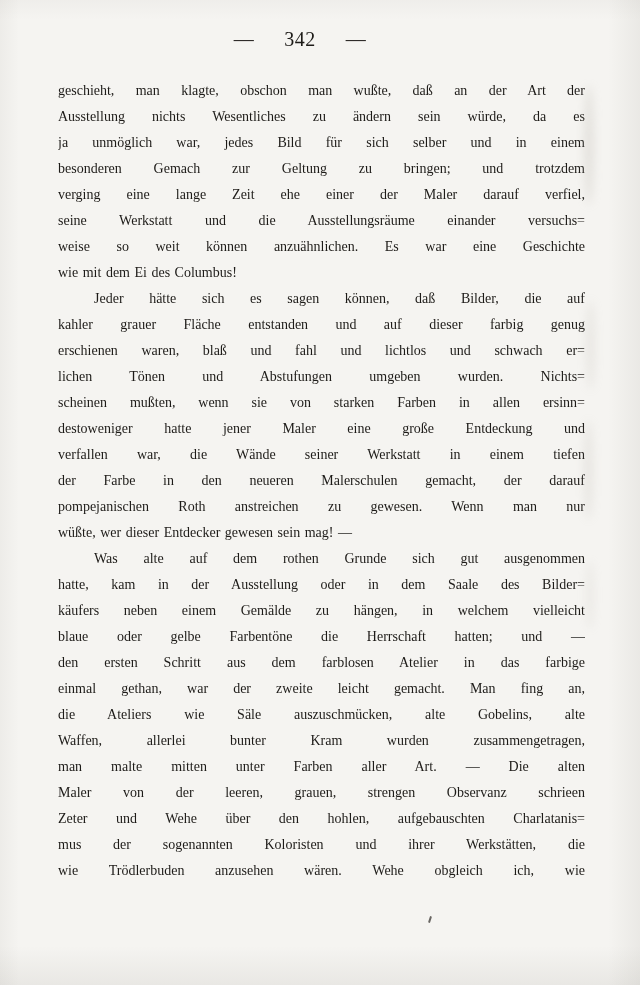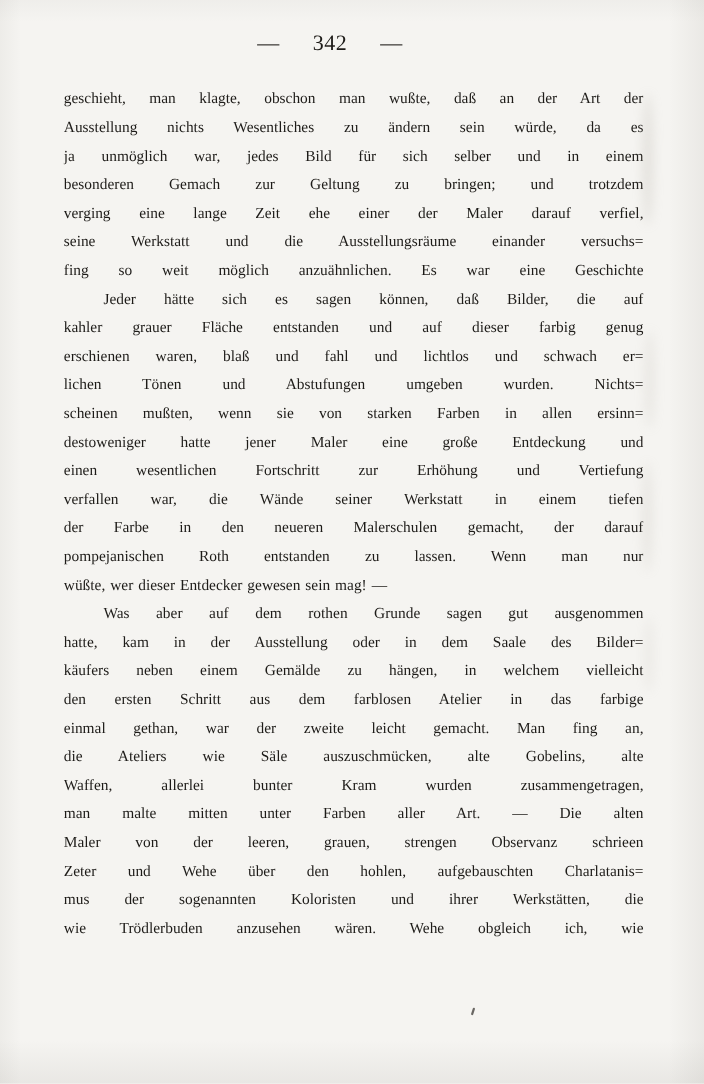--- a/index.html
+++ b/index.html
@@ -67,35 +67,36 @@
     <span class="dash">—</span><span class="page-num">342</span><span class="dash">—</span>
   </div>
 
   <div class="text-block">
       <div class="line">geschieht, man klagte, obschon man wußte, daß an der Art der</div>
       <div class="line">Ausstellung nichts Wesentliches zu ändern sein würde, da es</div>
       <div class="line">ja unmöglich war, jedes Bild für sich selber und in einem</div>
       <div class="line">besonderen Gemach zur Geltung zu bringen; und trotzdem</div>
       <div class="line">verging eine lange Zeit ehe einer der Maler darauf verfiel,</div>
       <div class="line">seine Werkstatt und die Ausstellungsräume einander versuchs=</div>
-      <div class="line">fing so weit möglich anzuähnlichen.  Es war eine Geschichte</div>
+      <div class="line">weise so weit können anzuähnlichen.  Es war eine Geschichte</div>
+      <div class="line short">wie mit dem Ei des Columbus!</div>
       <div class="line indent">Jeder hätte sich es sagen können, daß Bilder, die auf</div>
       <div class="line">kahler grauer Fläche entstanden und auf dieser farbig genug</div>
       <div class="line">erschienen waren, blaß und fahl und lichtlos und schwach er=</div>
       <div class="line">lichen Tönen und Abstufungen umgeben wurden.  Nichts=</div>
       <div class="line">scheinen mußten, wenn sie von starken Farben in allen ersinn=</div>
       <div class="line">destoweniger hatte jener Maler eine große Entdeckung und</div>
-      <div class="line">einen wesentlichen Fortschritt zur Erhöhung und Vertiefung</div>
       <div class="line">verfallen war, die Wände seiner Werkstatt in einem tiefen</div>
       <div class="line">der Farbe in den neueren Malerschulen gemacht, der darauf</div>
-      <div class="line">pompejanischen Roth entstanden zu lassen.  Wenn man nur</div>
+      <div class="line">pompejanischen Roth anstreichen zu gewesen.  Wenn man nur</div>
       <div class="line short">wüßte, wer dieser Entdecker gewesen sein mag! —</div>
-      <div class="line indent">Was aber auf dem rothen Grunde sagen gut ausgenommen</div>
+      <div class="line indent">Was alte auf dem rothen Grunde sich gut ausgenommen</div>
       <div class="line">hatte, kam in der Ausstellung oder in dem Saale des Bilder=</div>
       <div class="line">käufers neben einem Gemälde zu hängen, in welchem vielleicht</div>
+      <div class="line">blaue oder gelbe Farbentöne die Herrschaft hatten; und —</div>
       <div class="line">den ersten Schritt aus dem farblosen Atelier in das farbige</div>
       <div class="line">einmal gethan, war der zweite leicht gemacht.  Man fing an,</div>
       <div class="line">die Ateliers wie Säle auszuschmücken, alte Gobelins, alte</div>
       <div class="line">Waffen, allerlei bunter Kram wurden zusammengetragen,</div>
       <div class="line">man malte mitten unter Farben aller Art. — Die alten</div>
       <div class="line">Maler von der leeren, grauen, strengen Observanz schrieen</div>
       <div class="line">Zeter und Wehe über den hohlen, aufgebauschten Charlatanis=</div>
       <div class="line">mus der sogenannten Koloristen und ihrer Werkstätten, die</div>
       <div class="line">wie Trödlerbuden anzusehen wären.  Wehe obgleich ich, wie</div>
     </div>

